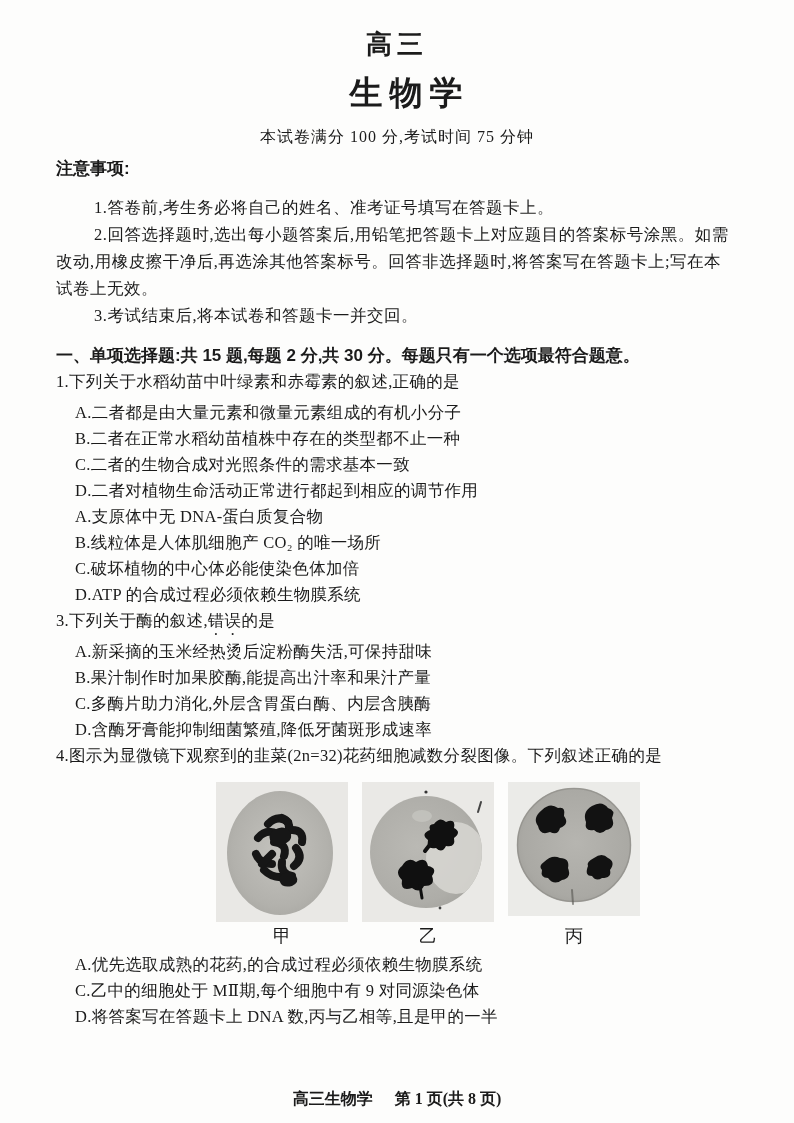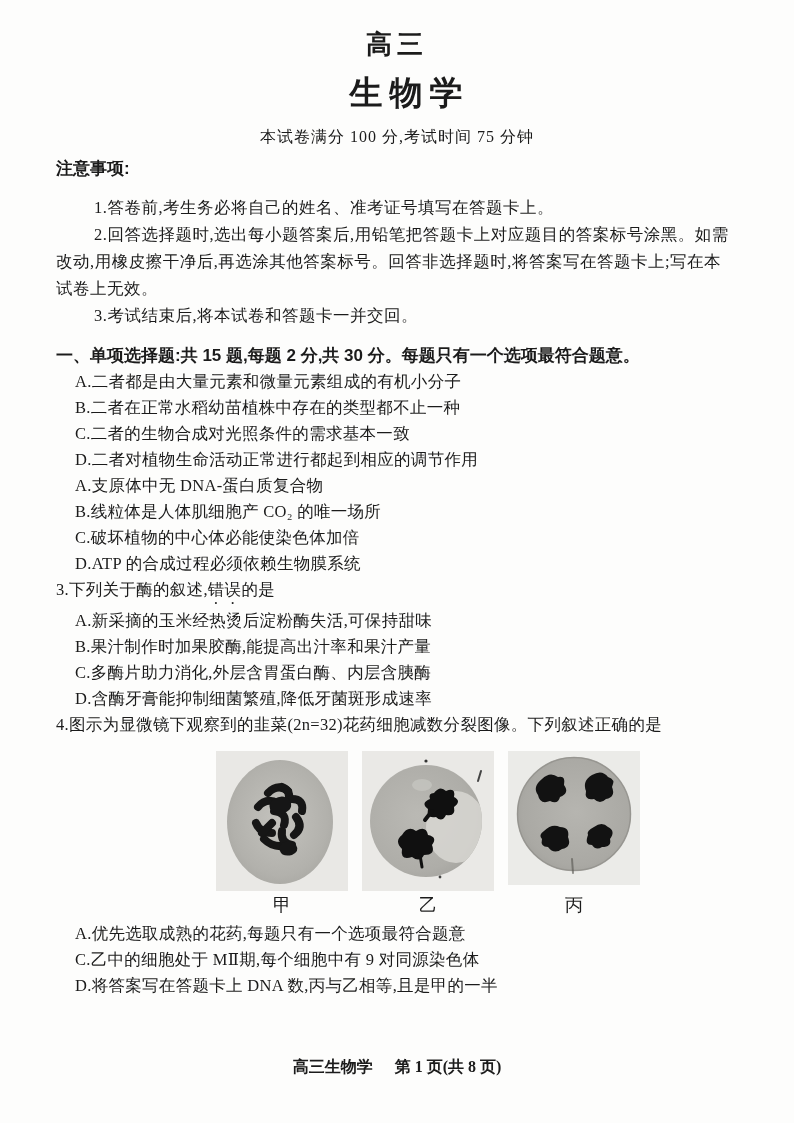--- a/index.html
+++ b/index.html
@@ -55,21 +55,21 @@
   .figure-row {
     display:flex; gap:14px;
     margin:8px 0 4px 160px;
   }
   .panel { width:132px; }
   .panel svg { display:block; }
   .panel-label {
     text-align:center; font-size:18px; line-height:24px; margin-top:2px;
   }
   .footer {
-    position:absolute; left:0; right:0; top:1056px;
+    position:absolute; left:0; right:0; top:1088px;
     display:flex; justify-content:center; gap:22px;
     font-size:16px; font-weight:bold; line-height:22px;
   }
 </style>
 </head>
 <body>
 
 <div class="page">
 
   <div class="grade">高三</div>
@@ -79,20 +79,21 @@
   <div class="notice-heading">注意事项:</div>
   <div class="notice-line indent">1.答卷前,考生务必将自己的姓名、准考证号填写在答题卡上。</div>
   <div class="notice-line indent">2.回答选择题时,选出每小题答案后,用铅笔把答题卡上对应题目的答案标号涂黑。如需</div>
   <div class="notice-line">改动,用橡皮擦干净后,再选涂其他答案标号。回答非选择题时,将答案写在答题卡上;写在本</div>
   <div class="notice-line">试卷上无效。</div>
   <div class="notice-line indent">3.考试结束后,将本试卷和答题卡一并交回。</div>
 
   <div class="section-heading">一、单项选择题:共 15 题,每题 2 分,共 30 分。每题只有一个选项最符合题意。</div>
 
   <div class="question">
+    <div class="stem"><span>1.</span><span>下列关于水稻幼苗中叶绿素和赤霉素的叙述,</span><span class="em-dots"></span><span>正确的是</span></div>
     <div class="option">A.二者都是由大量元素和微量元素组成的有机小分子</div>
     <div class="option">B.二者在正常水稻幼苗植株中存在的类型都不止一种</div>
     <div class="option">C.二者的生物合成对光照条件的需求基本一致</div>
     <div class="option">D.二者对植物生命活动正常进行都起到相应的调节作用</div>
   </div>
 
   <div class="question">
     <div class="option">A.支原体中无 DNA-蛋白质复合物</div>
     <div class="option">B.线粒体是人体肌细胞产 CO₂ 的唯一场所</div>
     <div class="option">C.破坏植物的中心体必能使染色体加倍</div>
@@ -186,21 +187,21 @@
           <path d="M84 24 q10 -6 16 2 q8 2 4 10 q4 10 -6 12 q-6 6 -12 0 q-10 2 -8 -8 q-4 -10 6 -16 z" fill="#121212"></path>
           <path d="M36 80 q8 -8 16 -4 q10 0 8 10 q4 10 -6 12 q-8 6 -14 -2 q-8 0 -6 -8 q-4 -4 2 -8 z" fill="#121212"></path>
           <path d="M86 76 q8 -6 14 0 q8 4 2 12 q2 8 -8 8 q-6 4 -10 -2 q-8 0 -4 -10 q-2 -4 6 -8 z" fill="#121212"></path>
           <path d="M64 108 l1 14" stroke="#55544f" stroke-width="2" stroke-linecap="round" opacity="0.6"></path>
         </svg>
         <div class="panel-label">丙</div>
       </div>
 
     </div>
 
-    <div class="option">A.优先选取成熟的花药,每题只有一个选项最符合题意</div>
+    <div class="option">A.优先选取成熟的花药,的合成过程必须依赖生物膜系统</div>
     <div class="option">C.乙中的细胞处于 MⅡ期,每个细胞中有 9 对同源染色体</div>
     <div class="option">D.将答案写在答题卡上 DNA 数,丙与乙相等,且是甲的一半</div>
   </div>
 
   <div class="footer">
     <span>高三生物学</span>
     <span>第 1 页(共 8 页)</span>
   </div>
 
 </div>

